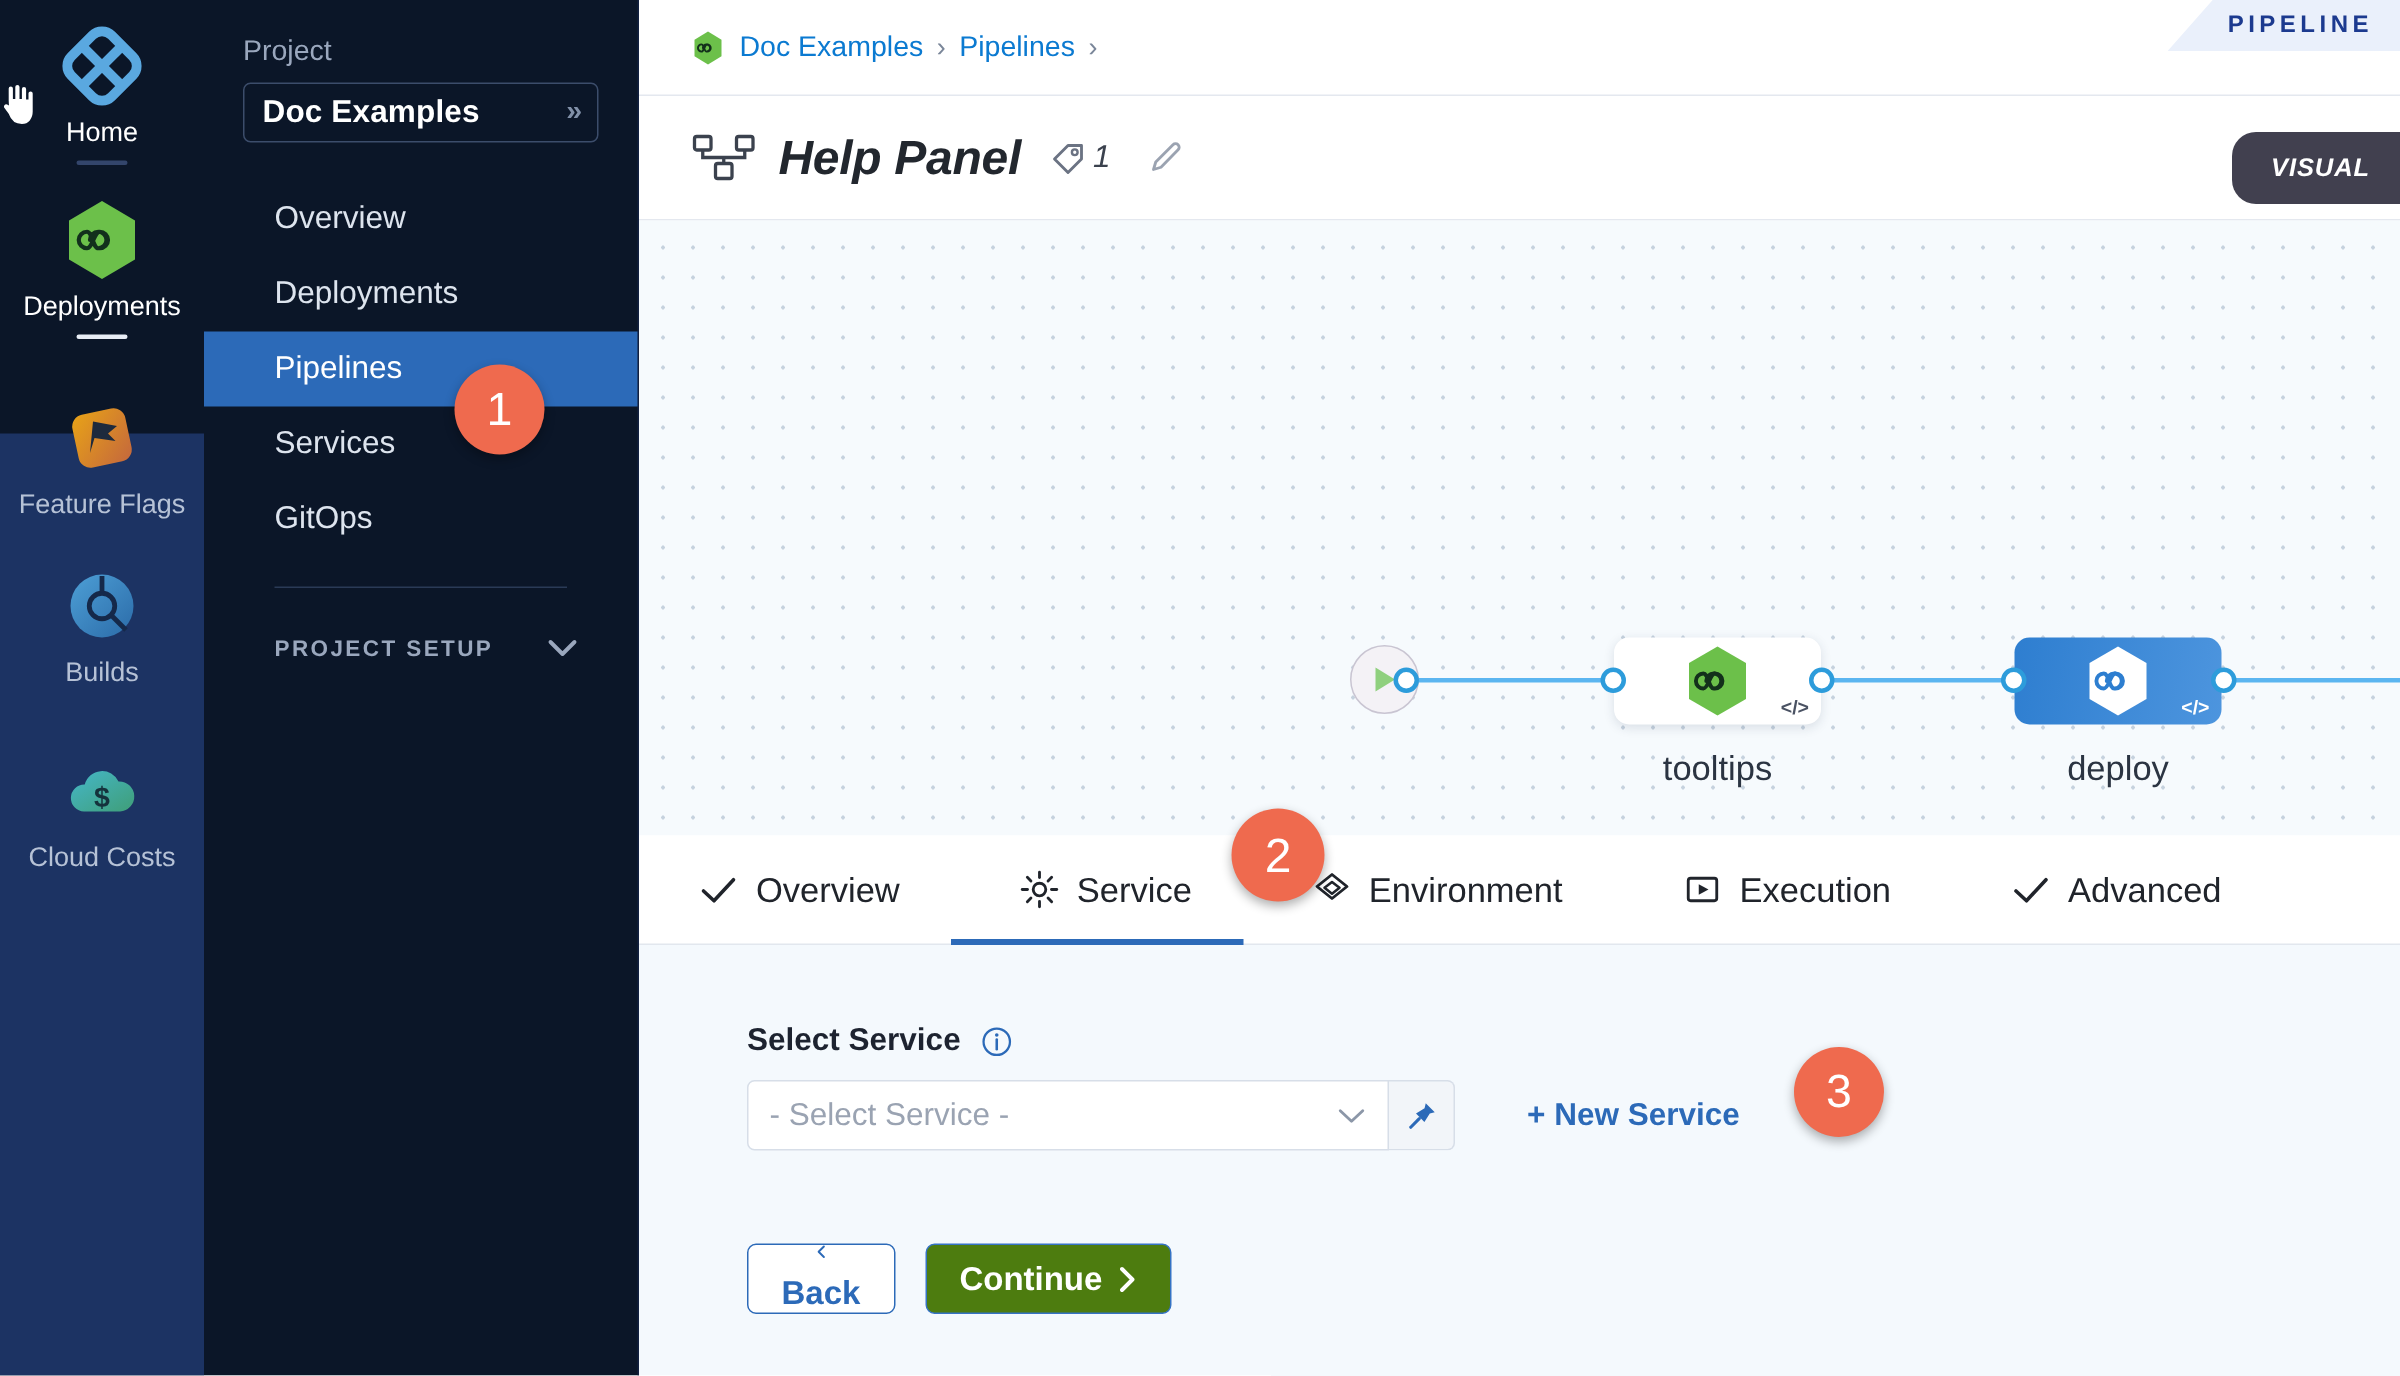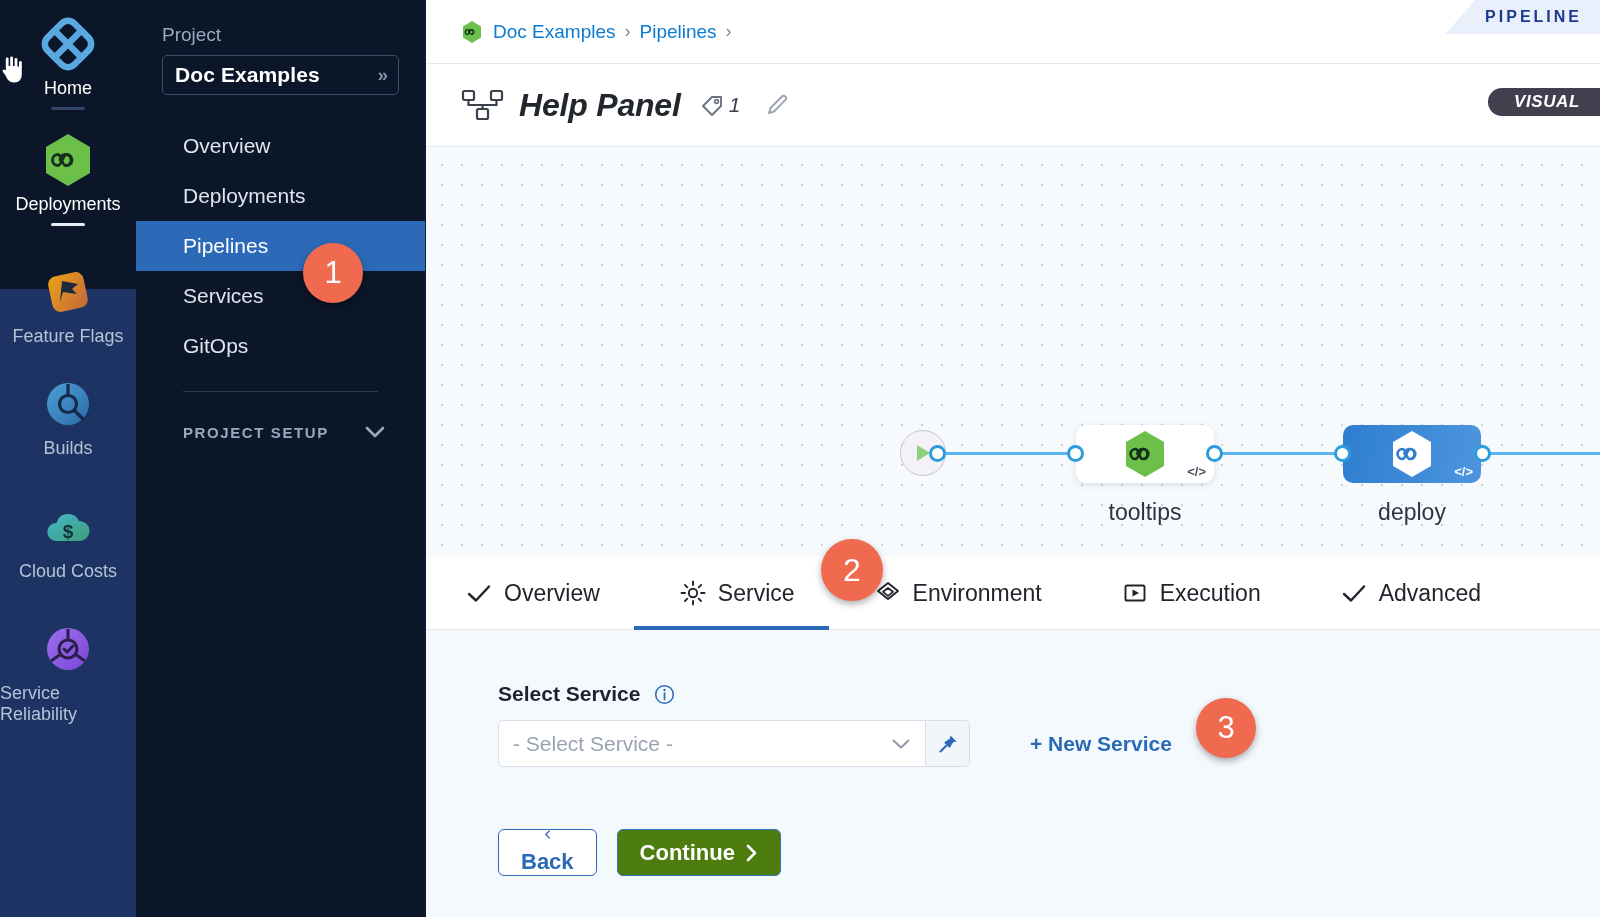--- a/index.html
+++ b/index.html
@@ -96,21 +96,21 @@
     height: 84px; border-top: 1px solid #e4e8ef; border-bottom: 1px solid #e4e8ef;
     display: flex; align-items: center; padding-left: 35px; position: relative; flex: 0 0 84px; font-style: italic;
   }
   .pipe-ico { width: 44px; height: 34px; margin-right: 14px; }
   .pipe-title { font-size: 32px; font-weight: bold; color: #22272e; letter-spacing: -.2px; }
   .tag-wrap { display: flex; align-items: center; margin-left: 18px; cursor: pointer; }
   .tag-count { font-size: 21px; color: #3b424e; margin-left: 4px; }
   .pencil { margin-left: 24px; width: 26px; height: 26px; cursor: pointer; }
   .visual-badge {
     position: absolute; right: 0; top: 24px;
-    height: 28px; background: #41404f; border-radius: 16px 0 0 16px;
+    height: 48px; background: #41404f; border-radius: 16px 0 0 16px;
     display: flex; align-items: center; padding: 0 20px 0 26px;
     color: #fff; font-size: 17px; font-weight: bold; letter-spacing: .6px;
     cursor: pointer;
   }
 
   
   .canvas {
     flex: 0 0 410px; height: 410px; position: relative; overflow: hidden;
     background-color: #f6fafd;
     background-image: radial-gradient(#c6d2de 1.2px, transparent 1.2px);
@@ -155,21 +155,21 @@
   }
   .steptab.active { font-weight: normal; }
   .steptab.active::after {
     content: ""; position: absolute; left: 0; right: 0; bottom: 0; height: 4px; background: #2c6ab8;
   }
   .steptab .ti { width: 26px; height: 26px; display: flex; align-items: center; justify-content: center; }
 
   
   .pane { flex: 1 1 auto; background: #f4f9fd; padding: 52px 0 0 72px; position: relative; }
   .field-label { display: flex; align-items: center; gap: 14px; font-size: 21px; font-weight: bold; color: #1d2330; margin-bottom: 14px; }
-  .row { display: flex; align-items: center; gap: 12px; }
+  .row { display: flex; align-items: center; gap: 0; }
   .select-wrap { display: flex; width: 472px; height: 47px; }
   .select-box {
     flex: 1 1 auto; background: #fff; border: 1px solid #d7dee8;
     border-radius: 5px 0 0 5px; display: flex; align-items: center; justify-content: space-between;
     padding: 0 14px; cursor: pointer;
   }
   .select-box .ph { color: #9aa3b2; font-size: 21px; }
   .pin-btn {
     width: 44px; background: #f2f5f9; border: 1px solid #d7dee8; border-left: none;
     border-radius: 0 5px 5px 0; display: flex; align-items: center; justify-content: center; cursor: pointer;
@@ -273,39 +273,20 @@
                 <stop offset="1" stop-color="#3f9e78"></stop>
               </linearGradient>
             </defs>
           <path d="M14 36 a9 9 0 0 1 0.5 -18 a12 12 0 0 1 22.5 -2 a8.5 8.5 0 0 1 1 20z" fill="url(#gc)"></path>
           <text x="26" y="33" font-size="19" font-weight="bold" fill="#15323c" text-anchor="middle" font-family="Liberation Sans, sans-serif">$</text>
         </svg>
       </div>
       <div class="rail-label dim">Cloud Costs</div>
     </div>
 
-    <div class="rail-item" style="padding-top:40px;">
-      <div class="rail-ico">
-        <svg width="50" height="50" viewBox="0 0 50 50">
-          <defs>
-              <linearGradient id="gs" x1="0" y1="0" x2="1" y2="1">
-            <stop offset="0" stop-color="#9b6ff0"></stop>
-                <stop offset="1" stop-color="#7a47d6"></stop>
-              </linearGradient>
-            </defs>
-          <circle cx="25" cy="25" r="21" fill="url(#gs)"></circle>
-          <circle cx="25" cy="25" r="9" fill="none" stroke="#2b1f4a" stroke-width="3"></circle>
-          <line x1="25" y1="5" x2="25" y2="16" stroke="#2b1f4a" stroke-width="3"></line>
-          <line x1="8" y1="37" x2="18" y2="30" stroke="#2b1f4a" stroke-width="3"></line>
-          <line x1="42" y1="37" x2="32" y2="30" stroke="#2b1f4a" stroke-width="3"></line>
-          <path d="M21 25 l3 3 l6 -6" fill="none" stroke="#2b1f4a" stroke-width="3" stroke-linecap="round" stroke-linejoin="round"></path>
-        </svg>
-      </div>
-      <div class="rail-label dim" style="line-height:1.2;">Service Reliability</div>
-    </div>
   </div>
 
   <div class="projnav">
     <div class="proj-label">Project</div>
     <div class="proj-select">
       <span class="nm">Doc Examples</span>
       <span class="chev">»</span>
     </div>
 
     <div class="nav-list">

